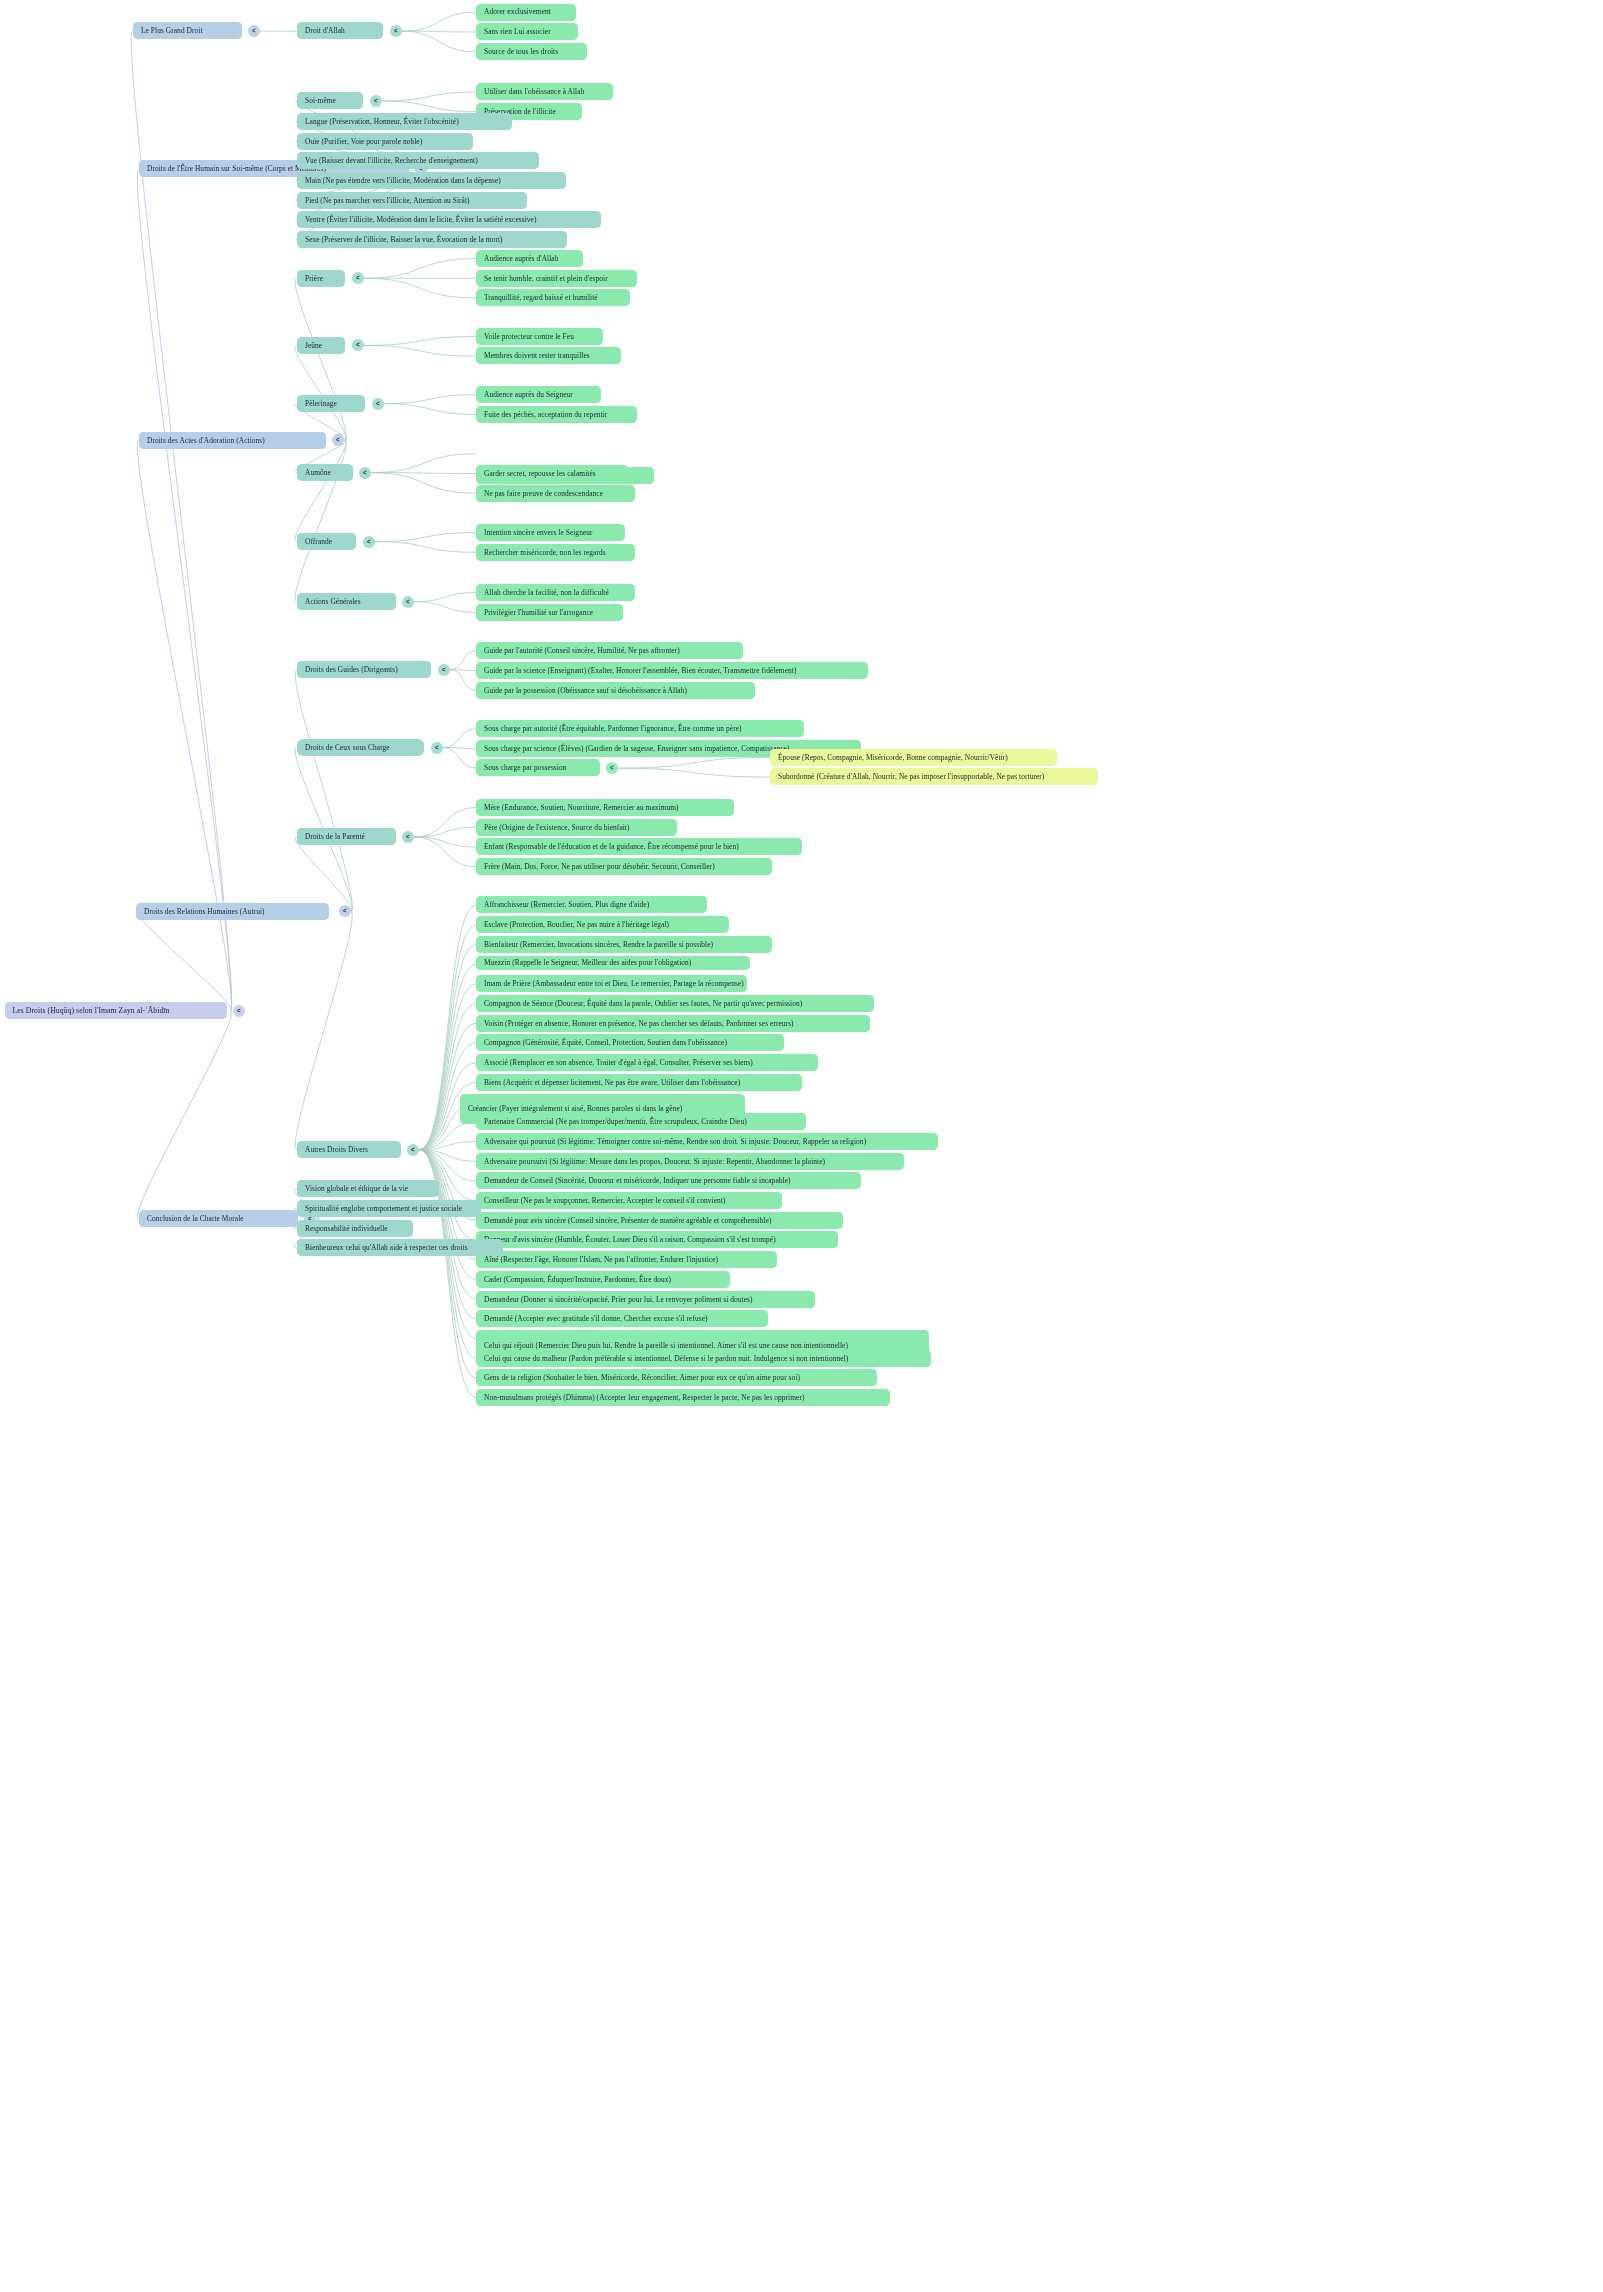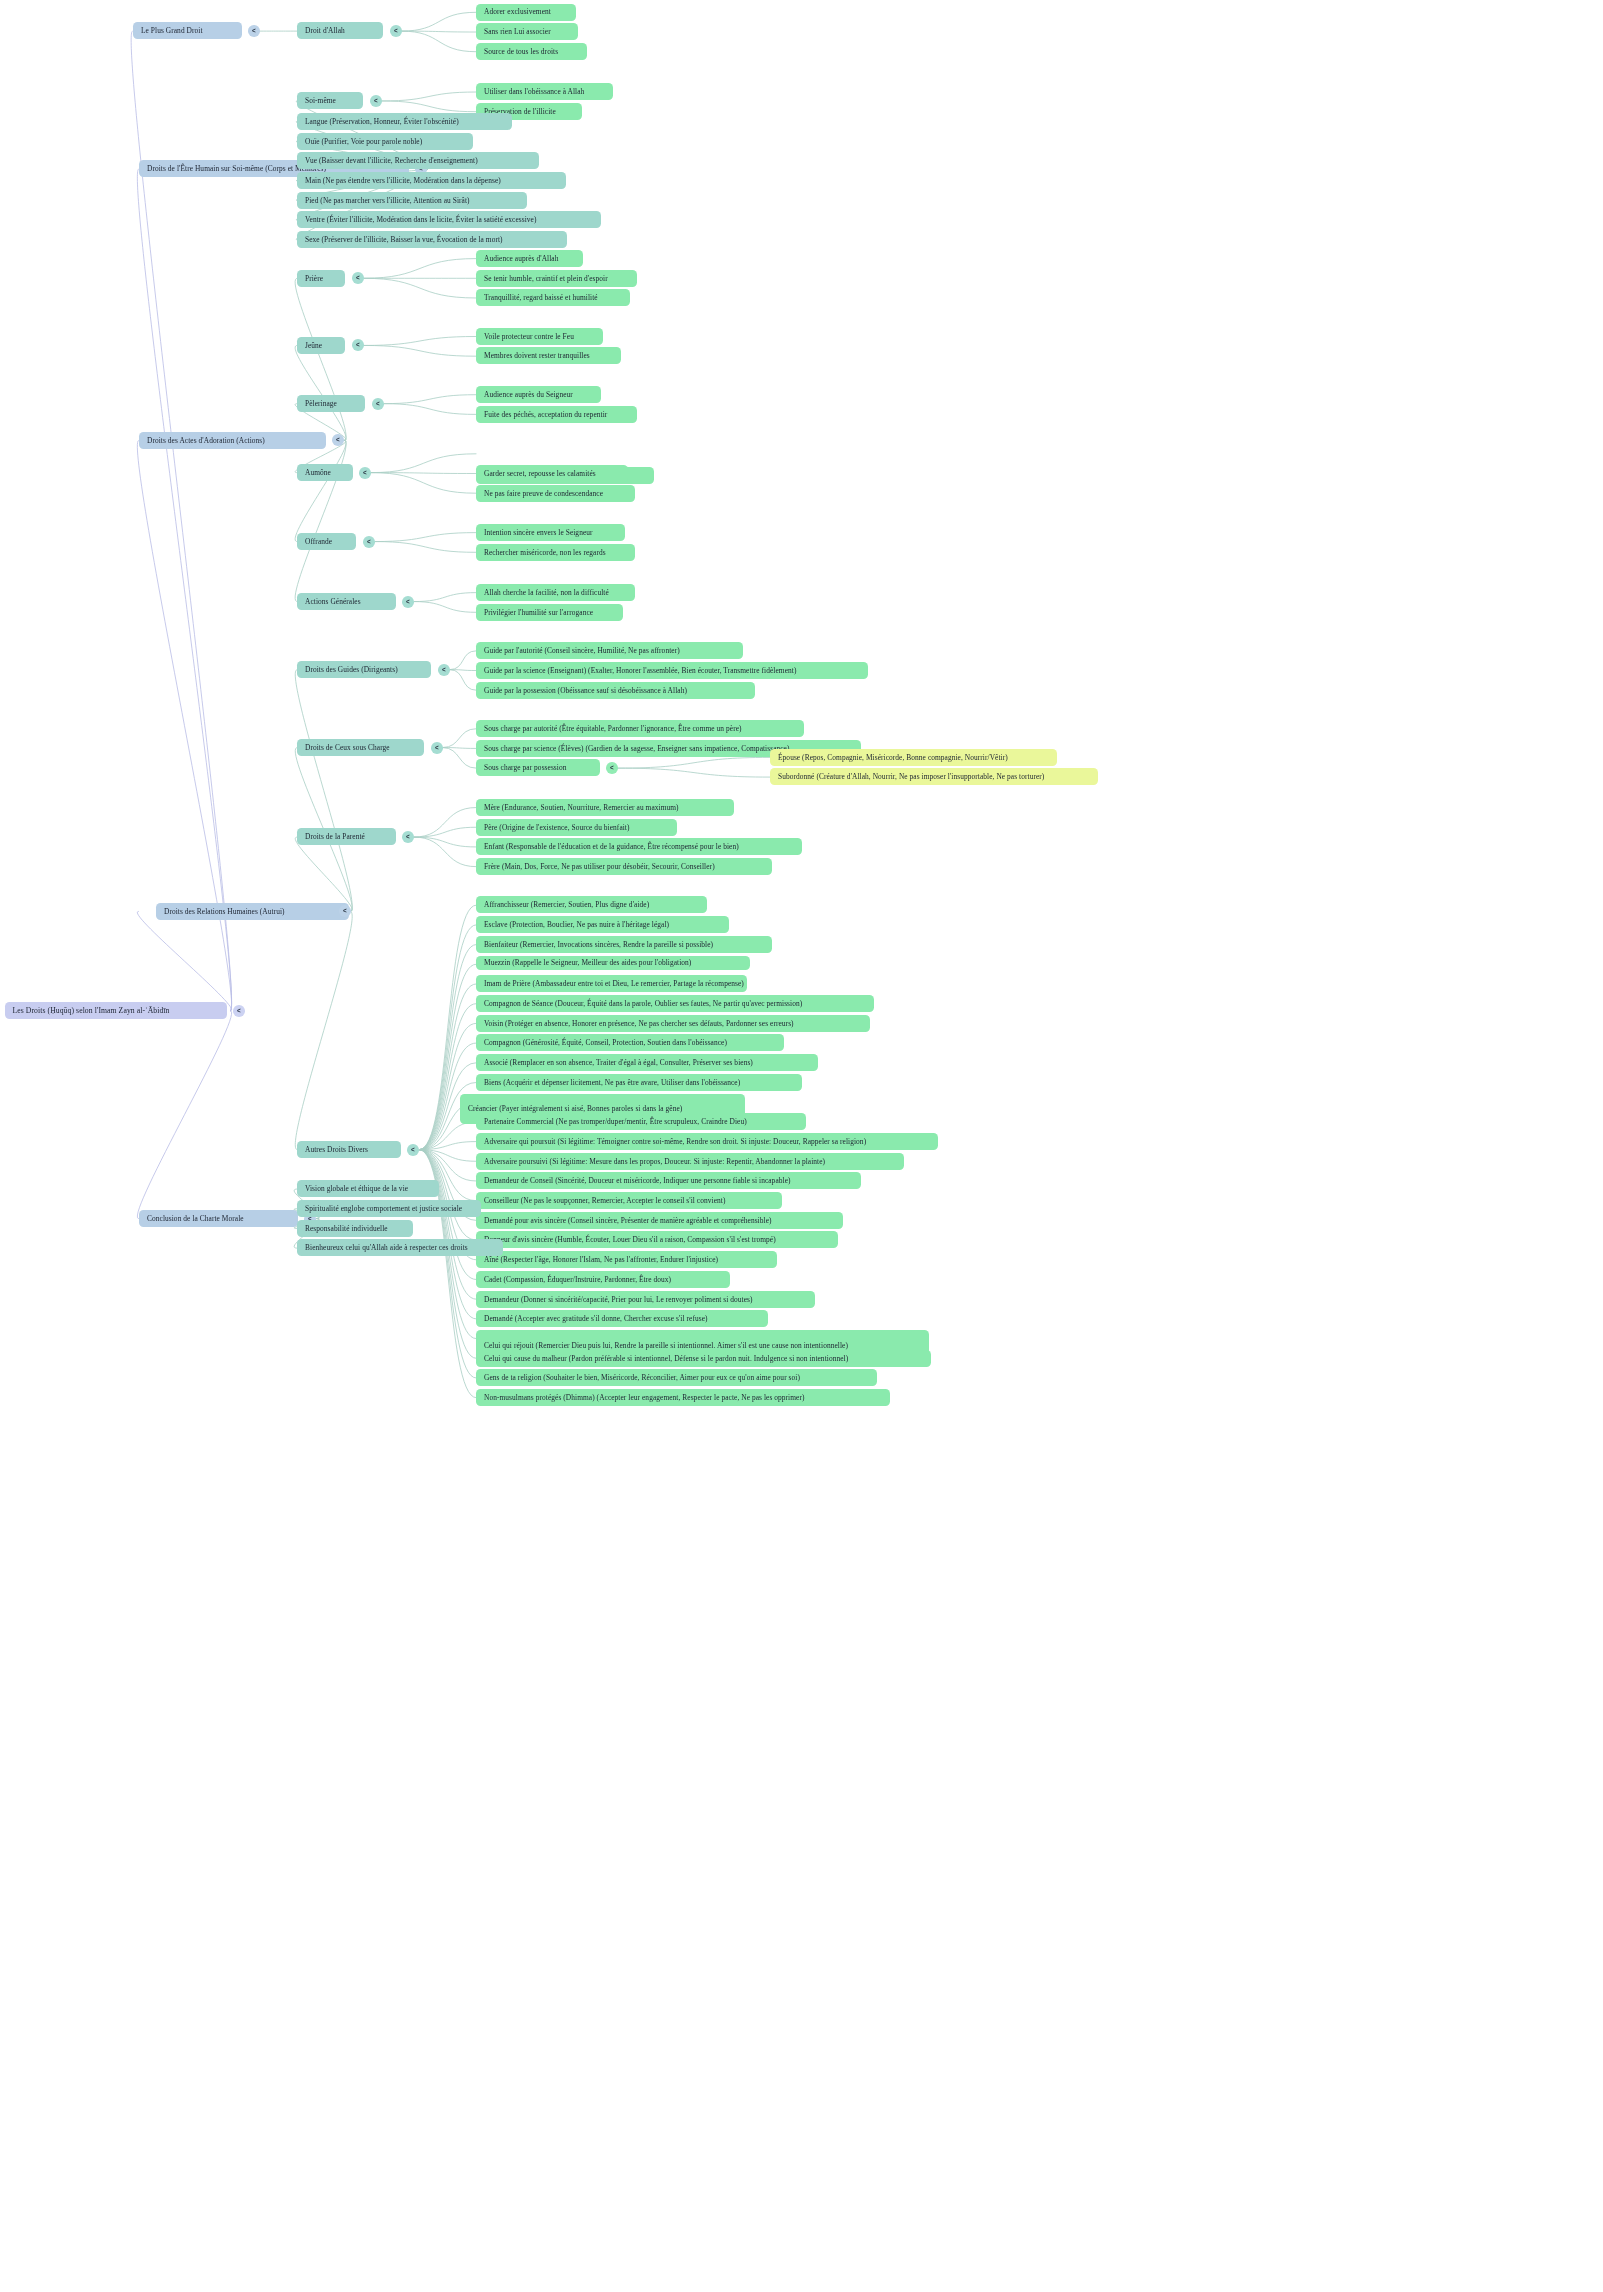--- a/index.html
+++ b/index.html
@@ -181,28 +181,28 @@
     <div class="node lvl-3" style="left: 476px; top: 465px; width: 152px; height: 17px;">Garder secret, repousse les calamités</div>
     <div class="node lvl-3" style="left: 476px; top: 485px; width: 159px; height: 17px;">Ne pas faire preuve de condescendance</div>
     <div class="node lvl-2" style="left: 297px; top: 533px; width: 59px; height: 17px;">Offrande</div>
     <div class="toggle t-2" style="left: 363px; top: 536px;">&lt;</div>
     <div class="node lvl-3" style="left: 476px; top: 524px; width: 149px; height: 17px;">Intention sincère envers le Seigneur</div>
     <div class="node lvl-3" style="left: 476px; top: 544px; width: 159px; height: 17px;">Rechercher miséricorde, non les regards</div>
     <div class="node lvl-2" style="left: 297px; top: 593px; width: 99px; height: 17px;">Actions Générales</div>
     <div class="toggle t-2" style="left: 402px; top: 596px;">&lt;</div>
     <div class="node lvl-3" style="left: 476px; top: 584px; width: 159px; height: 17px;">Allah cherche la facilité, non la difficulté</div>
     <div class="node lvl-3" style="left: 476px; top: 604px; width: 147px; height: 17px;">Privilégier l'humilité sur l'arrogance</div>
-    <div class="node lvl-1" style="left: 156px; top: 903px; width: 193px; height: 17px;">Droits des Relations Humaines (Autrui)</div>
+    <div class="node lvl-1" style="left: 136px; top: 903px; width: 193px; height: 17px;">Droits des Relations Humaines (Autrui)</div>
     <div class="toggle t-1" style="left: 339px; top: 905px;">&lt;</div>
     <div class="node lvl-2" style="left: 297px; top: 661px; width: 134px; height: 17px;">Droits des Guides (Dirigeants)</div>
     <div class="toggle t-2" style="left: 438px; top: 664px;">&lt;</div>
     <div class="node lvl-3" style="left: 476px; top: 642px; width: 267px; height: 17px;">Guide par l'autorité (Conseil sincère, Humilité, Ne pas affronter)</div>
     <div class="node lvl-3" style="left: 476px; top: 662px; width: 392px; height: 17px;">Guide par la science (Enseignant) (Exalter, Honorer l'assemblée, Bien écouter, Transmettre fidèlement)</div>
     <div class="node lvl-3" style="left: 476px; top: 682px; width: 279px; height: 17px;">Guide par la possession (Obéissance sauf si désobéissance à Allah)</div>
-    <div class="node lvl-2" style="left: 297px; top: 739px; width: 127px; height: 17px;">Droits de Ceux sous Charge</div>
+    <div class="node lvl-2" style="left: 297px; top: 739px; width: 127px; height: 17px; border-radius: 6px;">Droits de Ceux sous Charge</div>
     <div class="toggle t-2" style="left: 431px; top: 742px;">&lt;</div>
     <div class="node lvl-3" style="left: 476px; top: 720px; width: 328px; height: 17px;">Sous charge par autorité (Être équitable, Pardonner l'ignorance, Être comme un père)</div>
     <div class="node lvl-3" style="left: 476px; top: 740px; width: 385px; height: 17px;">Sous charge par science (Élèves) (Gardien de la sagesse, Enseigner sans impatience, Compatissance)</div>
     <div class="node lvl-3" style="left: 476px; top: 759px; width: 124px; height: 17px;">Sous charge par possession</div>
     <div class="toggle t-3" style="left: 606px; top: 762px;">&lt;</div>
     <div class="node lvl-4" style="left: 770px; top: 749px; width: 287px; height: 17px;">Épouse (Repos, Compagnie, Miséricorde, Bonne compagnie, Nourrir/Vêtir)</div>
     <div class="node lvl-4" style="left: 770px; top: 768px; width: 328px; height: 17px;">Subordonné (Créature d'Allah, Nourrir, Ne pas imposer l'insupportable, Ne pas torturer)</div>
     <div class="node lvl-2" style="left: 297px; top: 828px; width: 99px; height: 17px;">Droits de la Parenté</div>
     <div class="toggle t-2" style="left: 402px; top: 831px;">&lt;</div>
     <div class="node lvl-3" style="left: 476px; top: 799px; width: 258px; height: 17px;">Mère (Endurance, Soutien, Nourriture, Remercier au maximum)</div>

